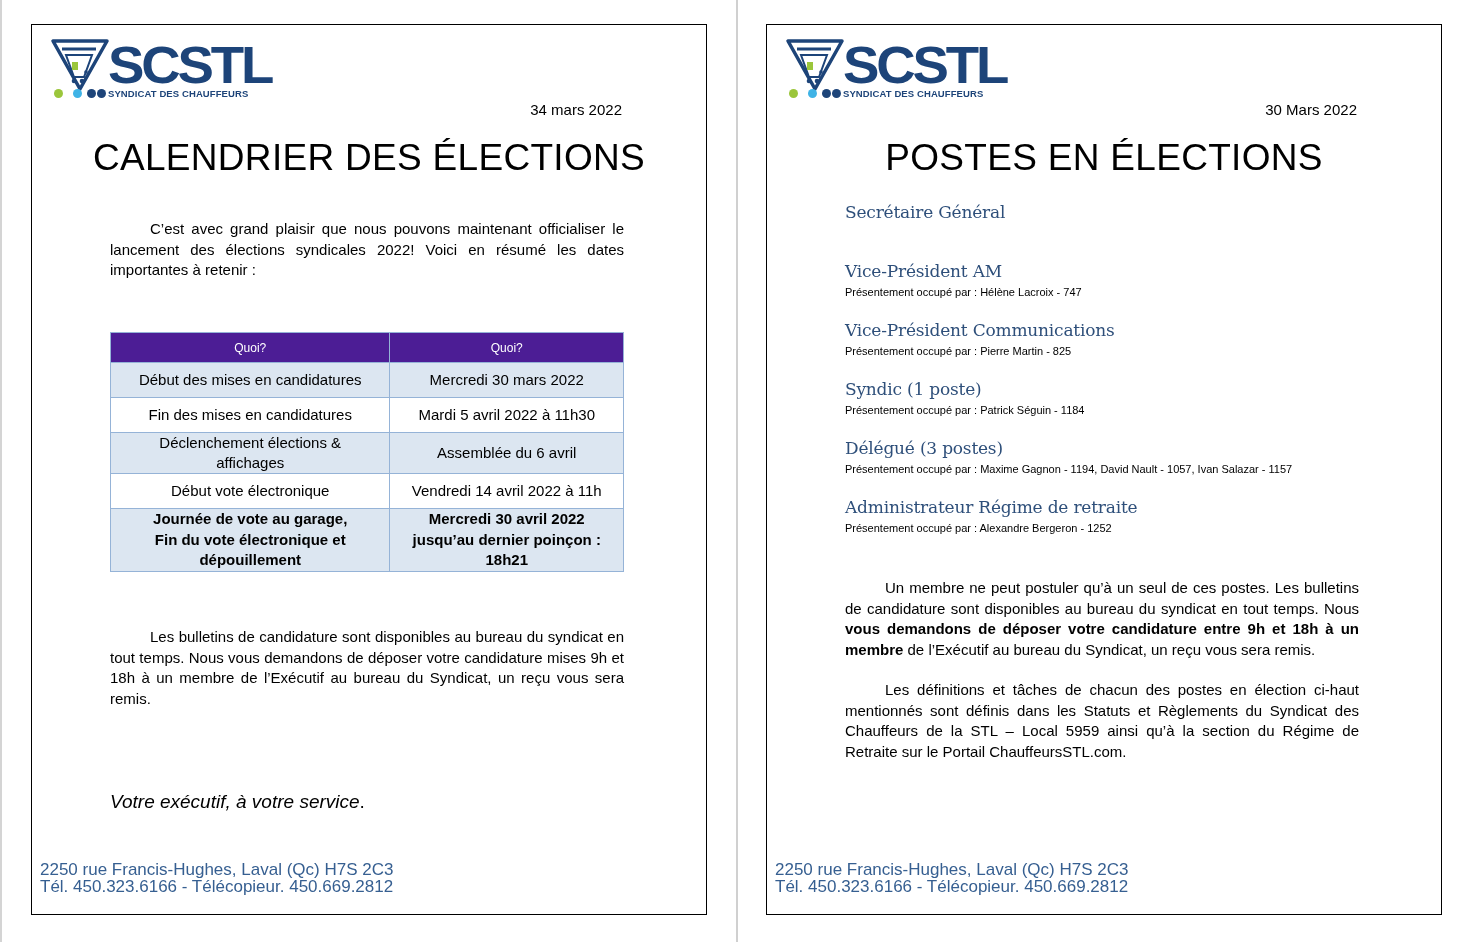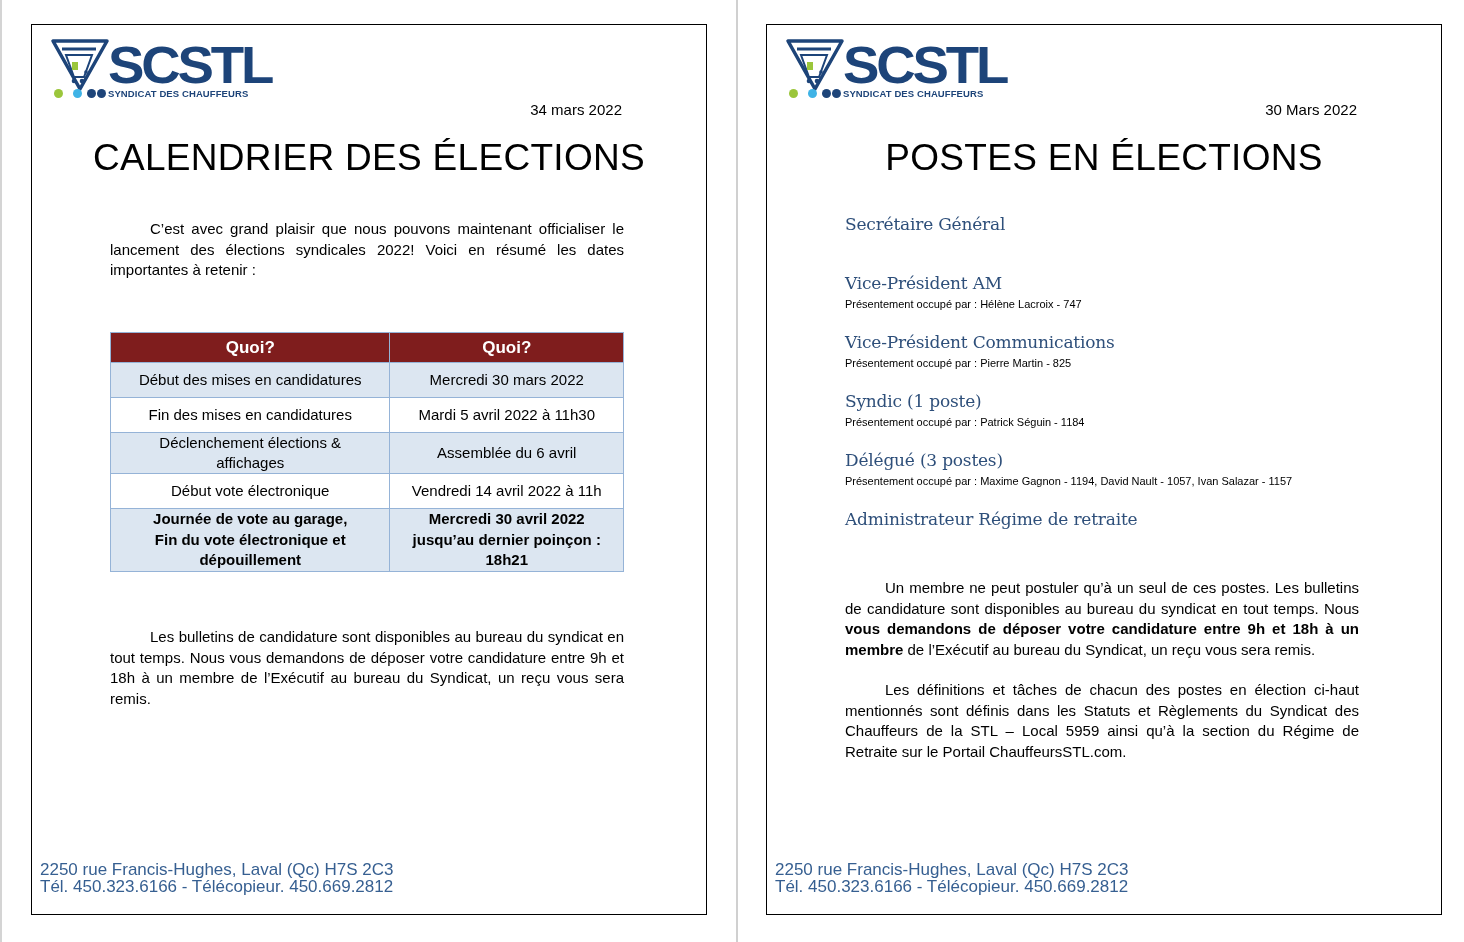--- a/index.html
+++ b/index.html
@@ -63,21 +63,21 @@
   }
   .para .indent { display: inline-block; width: 40px; }
 
   
   .sched {
     position: absolute; left: 78px; top: 307px; width: 514px;
     border-collapse: collapse;
     font-size: 15px;
   }
   .sched th {
-    background: #7f1d1d; color: #fff; font-weight: 700; font-size: 17px;
+    background: #4c1d95; color: #fff; font-weight: 400; font-size: 12px;
     height: 30px; text-align: center; border: 1.5px solid #95b3d7;
   }
   .sched td {
     text-align: center; border: 1.5px solid #95b3d7;
     height: 35px; padding: 0 14px; line-height: 20px;
   }
   .sched tr.shade td { background: #dce6f1; }
   .sched tr.bold td { font-weight: 700; height: 62px; line-height: 20.5px; }
   .sched col.c1 { width: 280px; }
   .sched col.c2 { width: 234px; }
@@ -86,21 +86,21 @@
     position: absolute; left: 78px; top: 766px;
     font-size: 19px; font-style: italic; color: #000;
   }
 
   .footer {
     position: absolute; left: 8px; right: 0; top: 837px;
     text-align: left; font-size: 17px; line-height: 16.5px; color: #365f91;
   }
 
   
-  .positions { position: absolute; left: 78px; top: 188px; width: 560px; }
+  .positions { position: absolute; left: 78px; top: 176px; width: 560px; }
   .position { height: 59px; }
   .pos-title {
     font-family: "DejaVu Serif", "Liberation Serif", serif;
     font-size: 17px; color: #2e4f7a; line-height: 22px;
     letter-spacing: -0.2px;
   }
   .pos-holder { font-size: 11px; color: #000; line-height: 16px; margin-top: 2px; }
 
   b.strong { font-weight: 700; }
 </style>
@@ -173,22 +173,23 @@
           </td>
           <td>
             <div>Mercredi 30 avril 2022</div>
             <div>jusqu’au dernier poinçon :</div>
             <div>18h21</div>
           </td>
         </tr>
       </tbody>
     </table>
 
-    <p class="para" style="top:602px"><span class="indent"></span><span>Les bulletins de candidature sont disponibles au bureau du syndicat en tout temps. Nous vous demandons de déposer votre candidature entre 9h et 18h à un membre de l’Exécutif au bureau du Syndicat, un reçu vous sera remis.</span></p>
-
+    <p class="para" style="top:602px"><span class="indent"></span><span>Les bulletins de candidature sont disponibles au bureau du syndicat en tout temps. Nous vous demandons de déposer votre candidature mises 9h et 18h à un membre de l’Exécutif au bureau du Syndicat, un reçu vous sera remis.</span></p>
+
+    <div class="signoff"><span>Votre exécutif, à votre service</span><span style="font-style:normal">.</span></div>
 
     <div class="footer">
       <div>2250 rue Francis-Hughes, Laval (Qc) H7S 2C3</div>
       <div>Tél. 450.323.6166 -  Télécopieur. 450.669.2812</div>
     </div>
   </div>
 
   <div class="page right">
     <div class="logo">
       <svg width="60" height="60" viewBox="0 0 60 60">
@@ -228,20 +229,21 @@
       <div class="position">
         <div class="pos-title">Syndic (1 poste)</div>
         <div class="pos-holder">Présentement occupé par : Patrick Séguin - 1184</div>
       </div>
       <div class="position">
         <div class="pos-title">Délégué (3 postes)</div>
         <div class="pos-holder">Présentement occupé par :  Maxime Gagnon - 1194, David Nault - 1057, Ivan Salazar - 1157</div>
       </div>
       <div class="position">
         <div class="pos-title">Administrateur Régime de retraite</div>
+        <div class="pos-holder">Présentement occupé par : Alexandre Bergeron - 1252</div>
       </div>
     </div>
 
     <p class="para" style="top:553px"><span class="indent"></span><span>Un membre ne peut postuler qu’à un seul de ces postes. Les bulletins de candidature sont disponibles au bureau du syndicat en tout temps. Nous </span><b class="strong">vous demandons de déposer votre candidature entre 9h et 18h à un membre</b><span> de l’Exécutif au bureau du Syndicat, un reçu vous sera remis.</span></p>
 
     <p class="para" style="top:655px"><span class="indent"></span><span>Les définitions et tâches de chacun des postes en élection ci-haut mentionnés sont définis dans les Statuts et Règlements du Syndicat des Chauffeurs de la STL – Local 5959 ainsi qu’à la section du Régime de Retraite sur le Portail ChauffeursSTL.com.</span></p>
 
     <div class="footer">
       <div>2250 rue Francis-Hughes, Laval (Qc) H7S 2C3</div>
       <div>Tél. 450.323.6166 -  Télécopieur. 450.669.2812</div>

